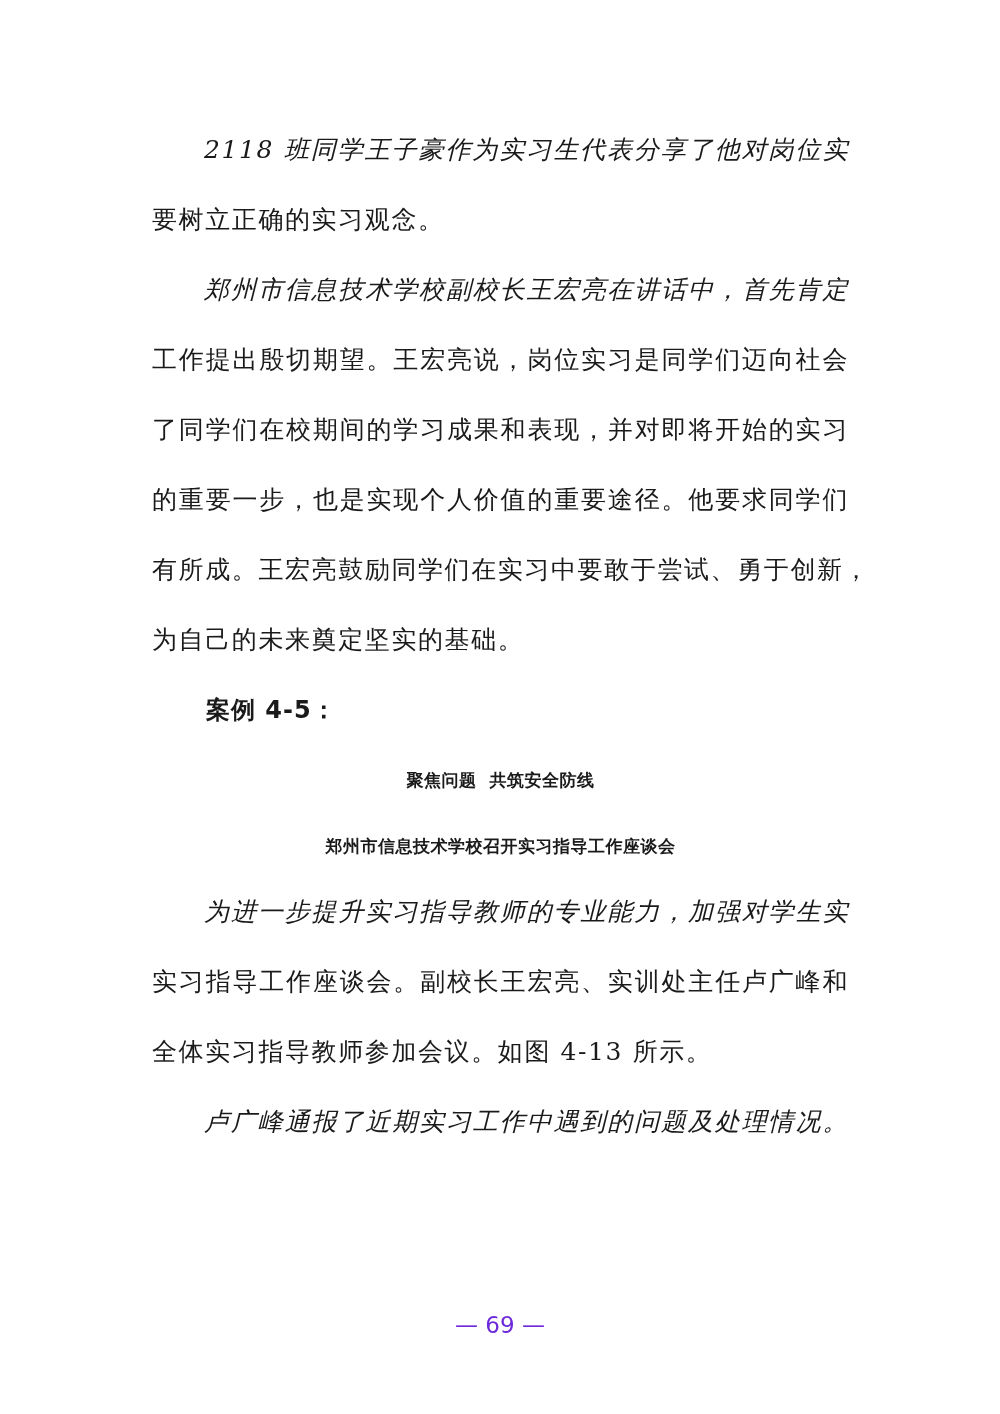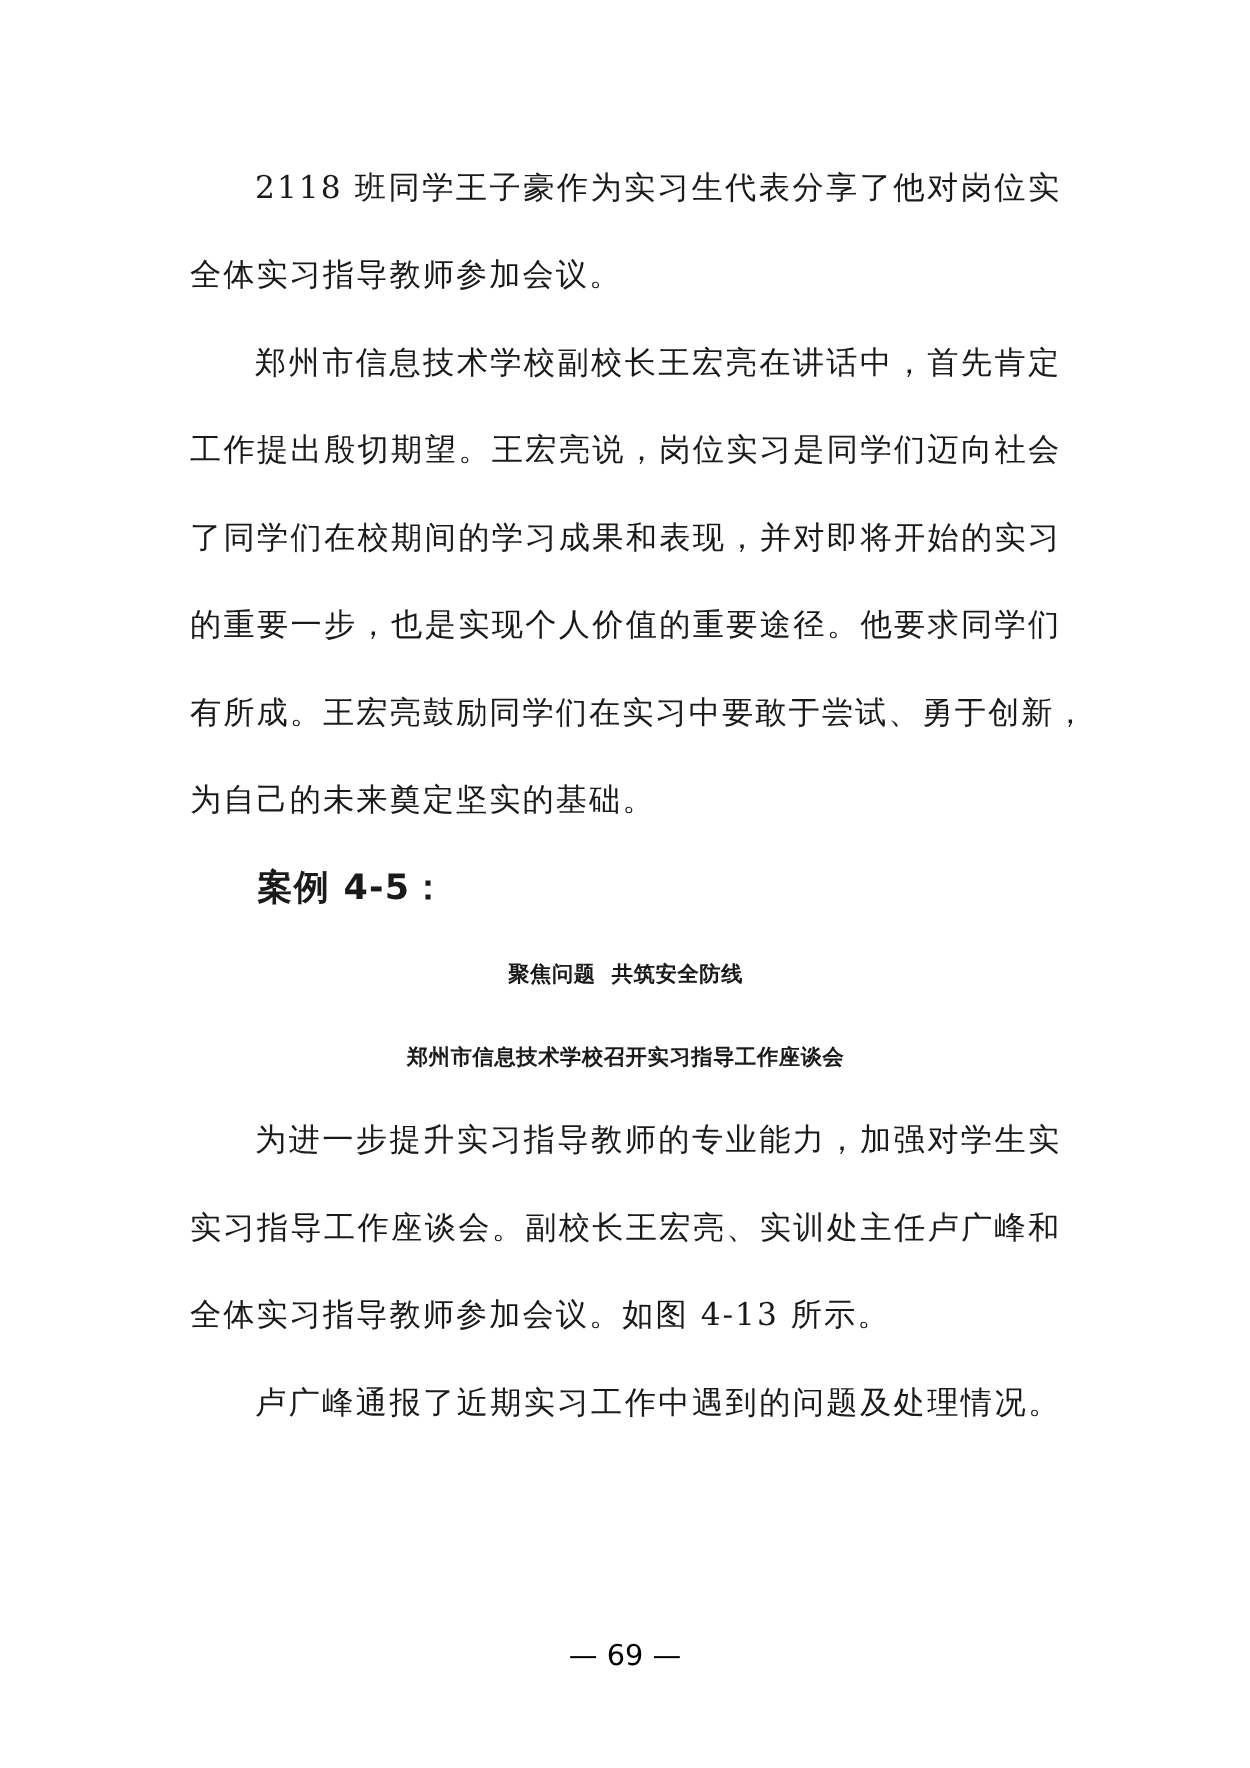--- a/index.html
+++ b/index.html
@@ -9,48 +9,48 @@
     font-family: "DejaVu Serif", "Liberation Serif", serif;
     color: #1a1a1a;
   }
   .line {
     height: 52px; margin-bottom: 18px;
     font-size: 25px; line-height: 52px;
     white-space: nowrap; letter-spacing: 1.6px;
     text-align: justify; text-align-last: justify;
   }
   .line.last { text-align-last: left; }
-  .line.indent { padding-left: 52px; }
+  .line.indent { padding-left: 52px; font-style: italic; }
   .case-label {
     height: 52px; margin-bottom: 18px; line-height: 52px;
     padding-left: 54px;
     font-family: "DejaVu Sans", "Liberation Sans", sans-serif;
-    font-weight: bold; font-size: 28px; letter-spacing: 1px;
+    font-weight: bold; font-size: 24px; letter-spacing: 1px;
   }
   .title {
     height: 52px; margin-bottom: 14px; line-height: 52px;
     text-align: center;
     font-family: "DejaVu Sans", "Liberation Sans", sans-serif;
     font-weight: bold; font-size: 17px; letter-spacing: 0.5px;
   }
   .page-num {
     position: absolute; left: 0; width: 1000px; top: 1312px;
     text-align: center;
     font-family: "DejaVu Sans", "Liberation Sans", sans-serif;
-    font-size: 23px; color: #000000;
+    font-size: 23px; color: #6d28d9;
   }
 </style>
 </head>
 <body>
 
 <div class="page">
 
   <div>
     <div class="line indent">2118 班同学王子豪作为实习生代表分享了他对岗位实</div>
-    <div class="line last">全体实习指导教师参加会议。</div>
+    <div class="line last">要树立正确的实习观念。</div>
   </div>
 
   <div>
     <div class="line indent">郑州市信息技术学校副校长王宏亮在讲话中，首先肯定</div>
     <div class="line">工作提出殷切期望。王宏亮说，岗位实习是同学们迈向社会</div>
     <div class="line">了同学们在校期间的学习成果和表现，并对即将开始的实习</div>
     <div class="line">的重要一步，也是实现个人价值的重要途径。他要求同学们</div>
     <div class="line">有所成。王宏亮鼓励同学们在实习中要敢于尝试、勇于创新，</div>
     <div class="line last">为自己的未来奠定坚实的基础。</div>
   </div>

